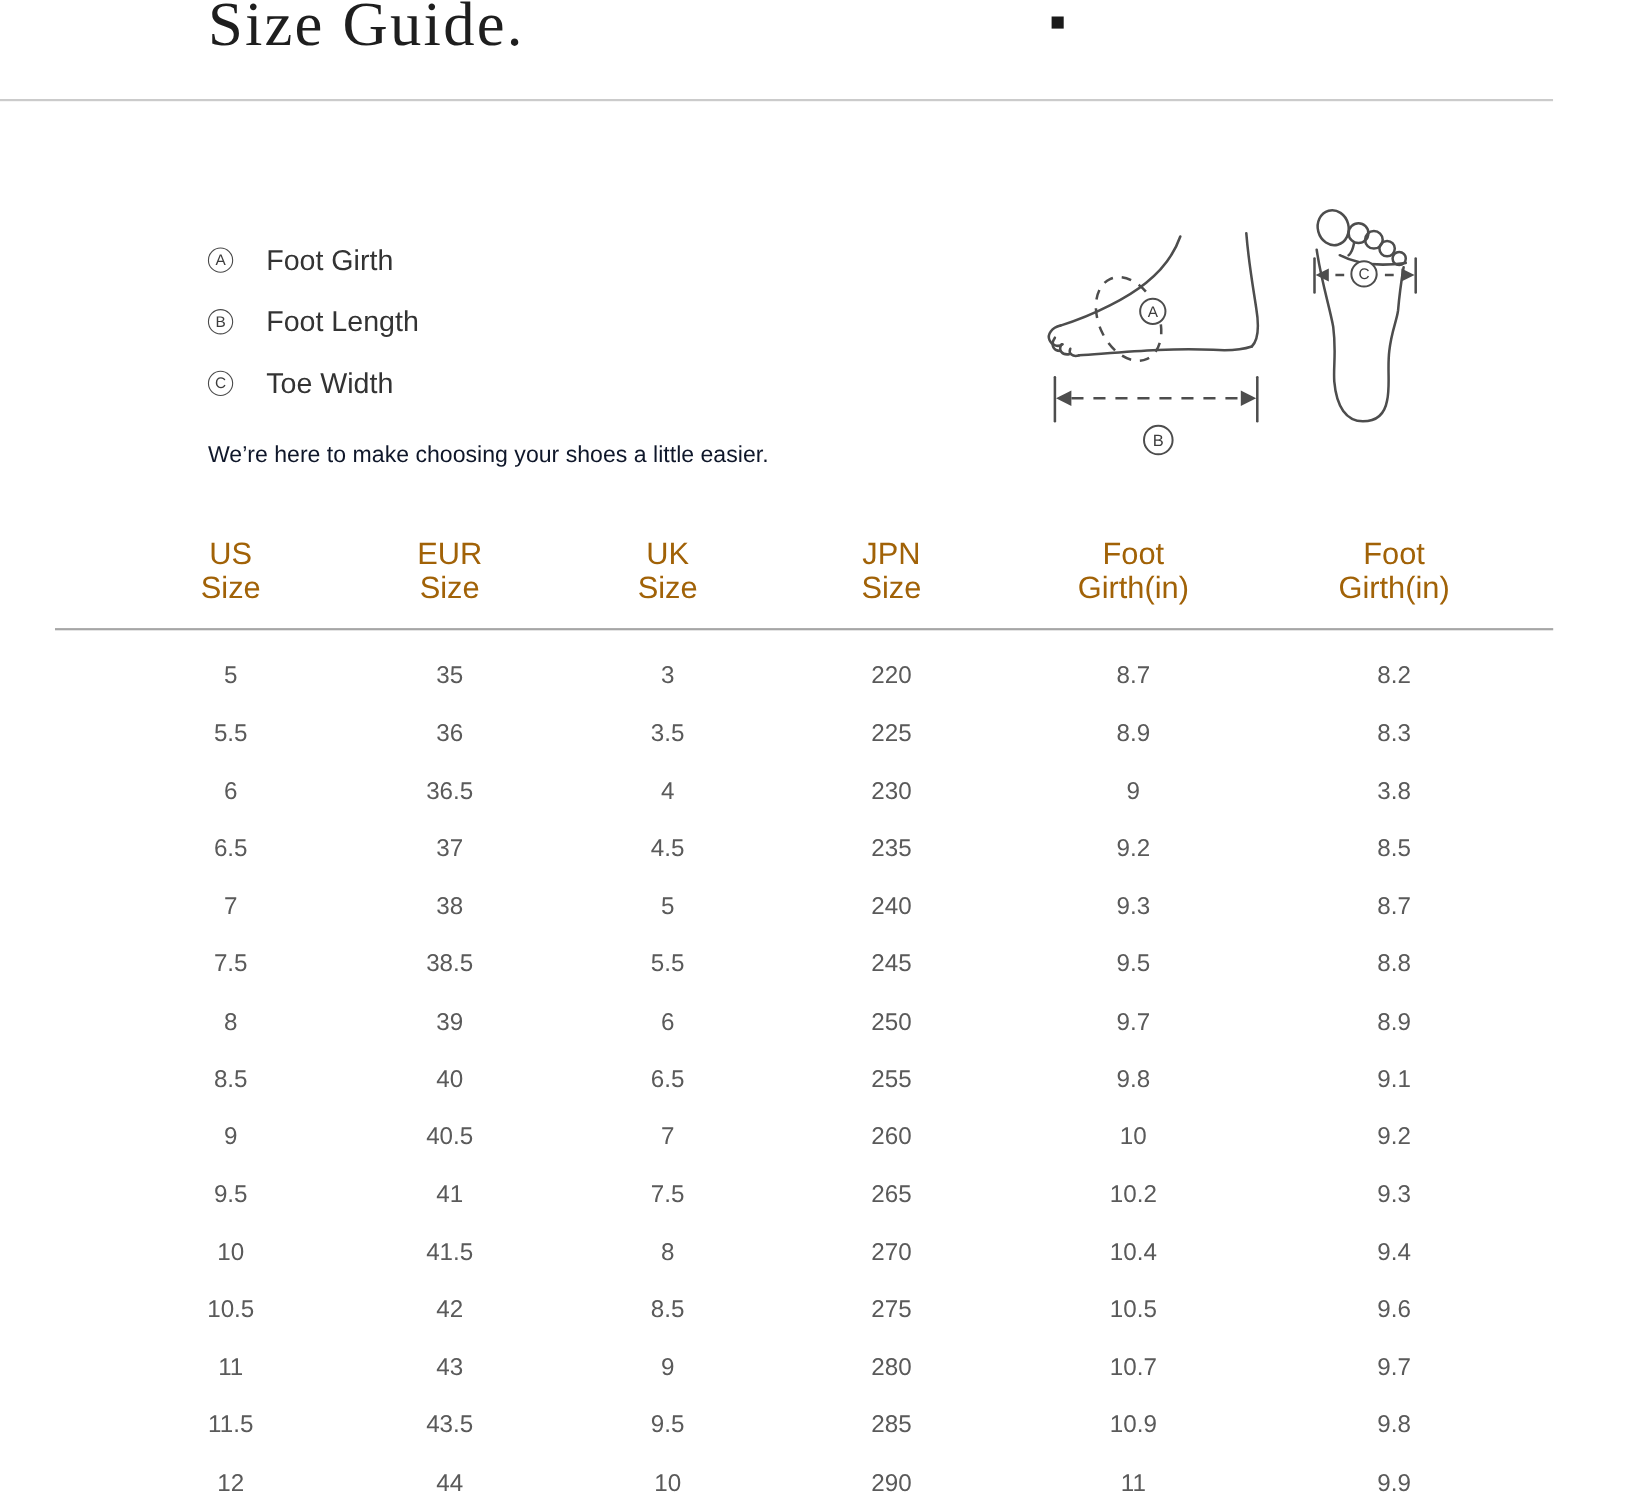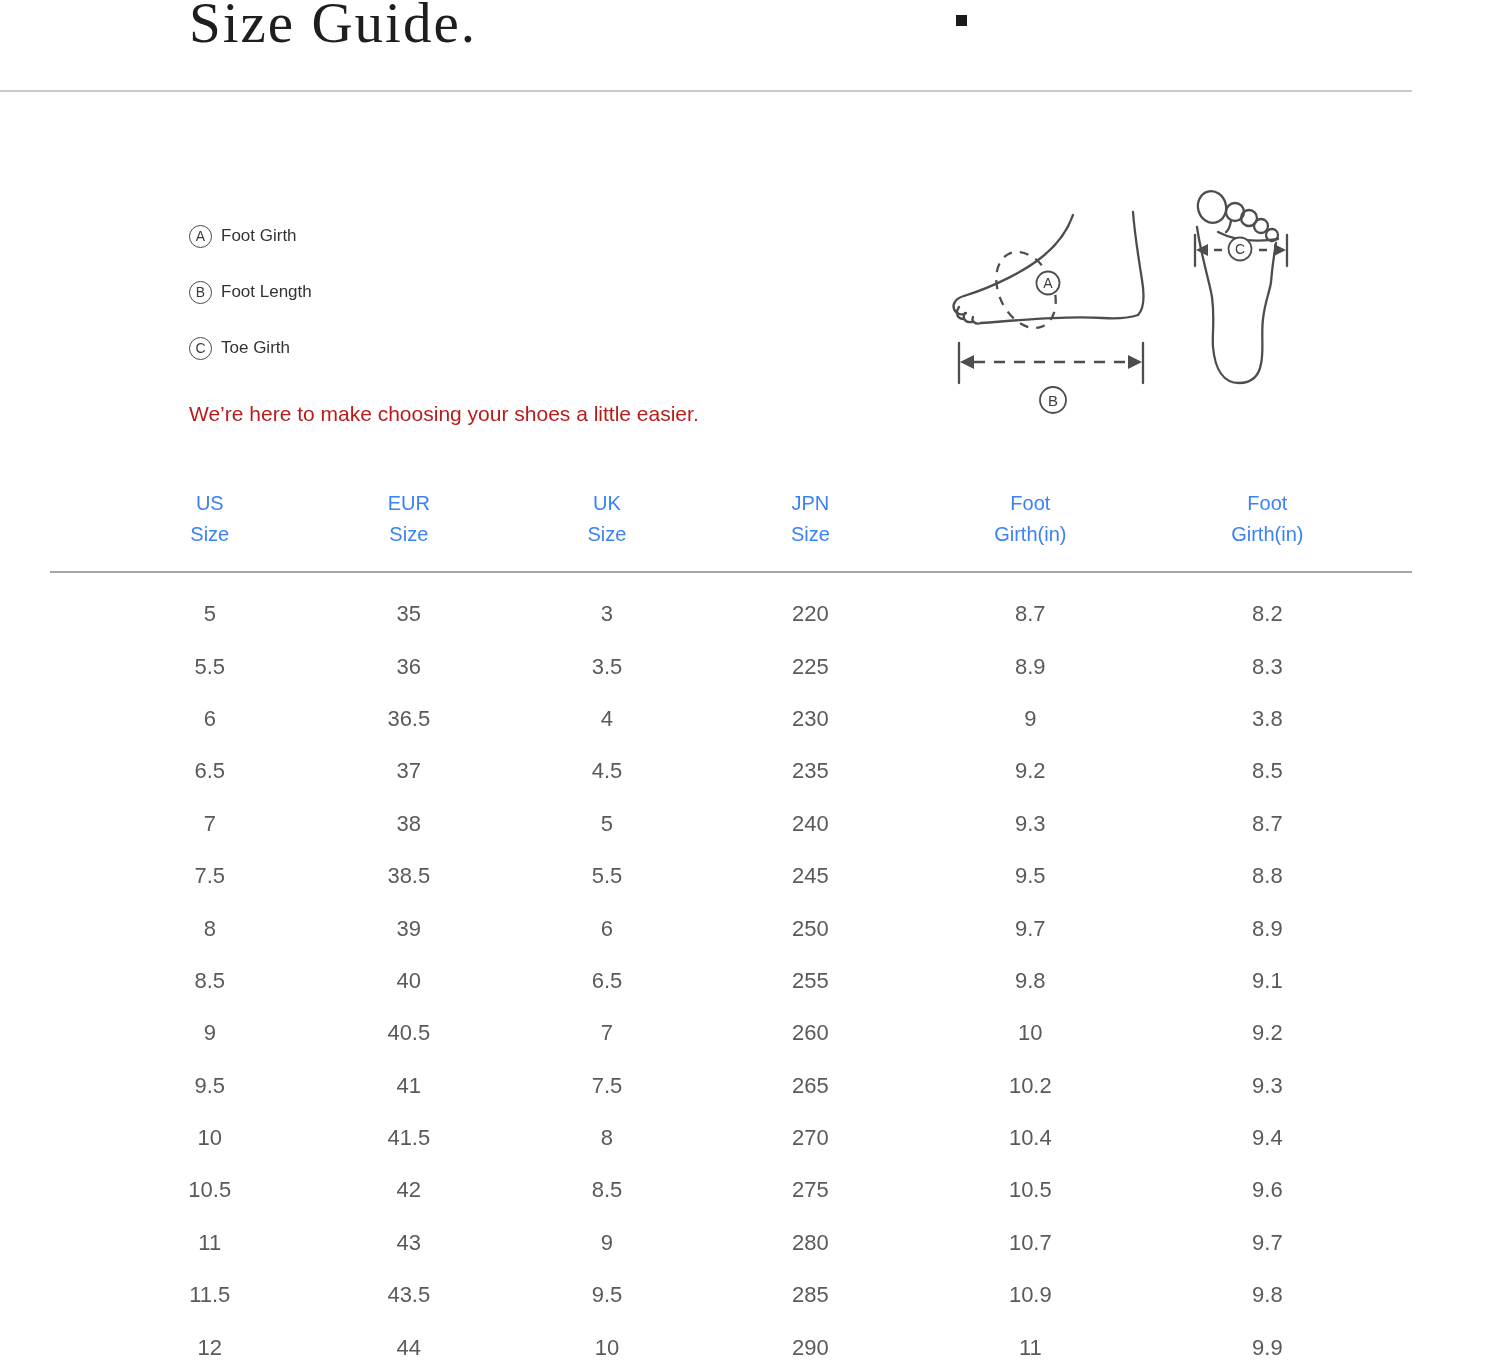--- a/index.html
+++ b/index.html
@@ -31,34 +31,34 @@
     font-family:"Liberation Serif", serif;font-weight:400;
     font-size:32px;line-height:46px;letter-spacing:2.5px;color:#2a2a2a;
   }
   .measure-list{position:absolute;left:189px;top:224px;list-style:none;margin:0;padding:0;}
   .measure-list li{display:flex;align-items:center;height:24px;margin-bottom:32px;}
   .key-circle{
     width:23px;height:23px;border:1.5px solid #4a4a4a;border-radius:50%;
     display:flex;align-items:center;justify-content:center;
     font-size:14px;color:#3d3d3d;box-sizing:border-box;flex:0 0 auto;
   }
-  .measure-list .lbl{margin-left:9px;font-size:17px;color:#333;}
-  .tagline{position:absolute;left:189px;top:402px;margin:0;font-size:21px;color:#b91c1c;}
+  .measure-list .lbl{margin-left:30px;font-size:26px;color:#333;}
+  .tagline{position:absolute;left:189px;top:402px;margin:0;font-size:21px;color:#0f172a;}
   
   .svg-side{position:absolute;left:948px;top:188px;}
   .svg-print{position:absolute;left:1185px;top:185px;}
   .diag{stroke:#4d4d4d;stroke-width:2.3;fill:none;stroke-linecap:round;}
   .diag-dash{stroke:#4d4d4d;stroke-width:2.3;fill:none;stroke-linecap:butt;}
   .diag-fill{fill:#4d4d4d;stroke:none;}
   .diag-letter{font-family:"Liberation Sans", sans-serif;fill:#3d3d3d;text-anchor:middle;}
   .circle-bg{fill:#ffffff;stroke:#4d4d4d;stroke-width:1.8;}
   
   .size-table{position:absolute;left:50px;top:488px;width:1403px;}
   .thead{display:flex;}
-  .th{font-size:20px;line-height:31px;color:#3b82f6;text-align:center;box-sizing:border-box;}
+  .th{font-size:28px;line-height:31px;color:#a16207;text-align:center;box-sizing:border-box;}
   .tdivider{height:2px;background:#a6a6a6;margin-top:21px;}
   .tbody{padding-top:15px;}
   .tr{display:flex;height:52.4px;align-items:center;}
   .td{font-size:22px;color:#5a5a5a;text-align:center;box-sizing:border-box;}
   .c0{width:18.5%;padding-left:60px;}
   .c1{width:14.15%;}
   .c2{width:14.1%;}
   .c3{width:14.9%;}
   .c4{width:16.45%;}
   .c5{width:21.9%;padding-right:64px;}
@@ -81,21 +81,21 @@
     <li>
       <span class="key-circle">A</span>
       <span class="lbl">Foot Girth</span>
     </li>
     <li>
       <span class="key-circle">B</span>
       <span class="lbl">Foot Length</span>
     </li>
     <li>
       <span class="key-circle">C</span>
-      <span class="lbl">Toe Girth</span>
+      <span class="lbl">Toe Width</span>
     </li>
   </ul>
 
   <p class="tagline">We’re here to make choosing your shoes a little easier.</p>
 
   <svg class="svg-side" width="206" height="230" viewBox="0 0 206 230" xmlns="http://www.w3.org/2000/svg">
     <ellipse class="diag-dash" cx="78" cy="102" rx="27" ry="40" transform="rotate(-25 78 102)" stroke-dasharray="9 8"></ellipse>
     <path class="diag" d="M 125,27 C 119,44 109,57 94,69 C 78,82 48,98 16,108"></path>
     <path class="diag" d="M 16,108 C 8,110 4,116 6,121 C 8,126 14,128 18,125"></path>
     <path class="diag" d="M 11,119 C 7,125 9,131 16,131"></path>

